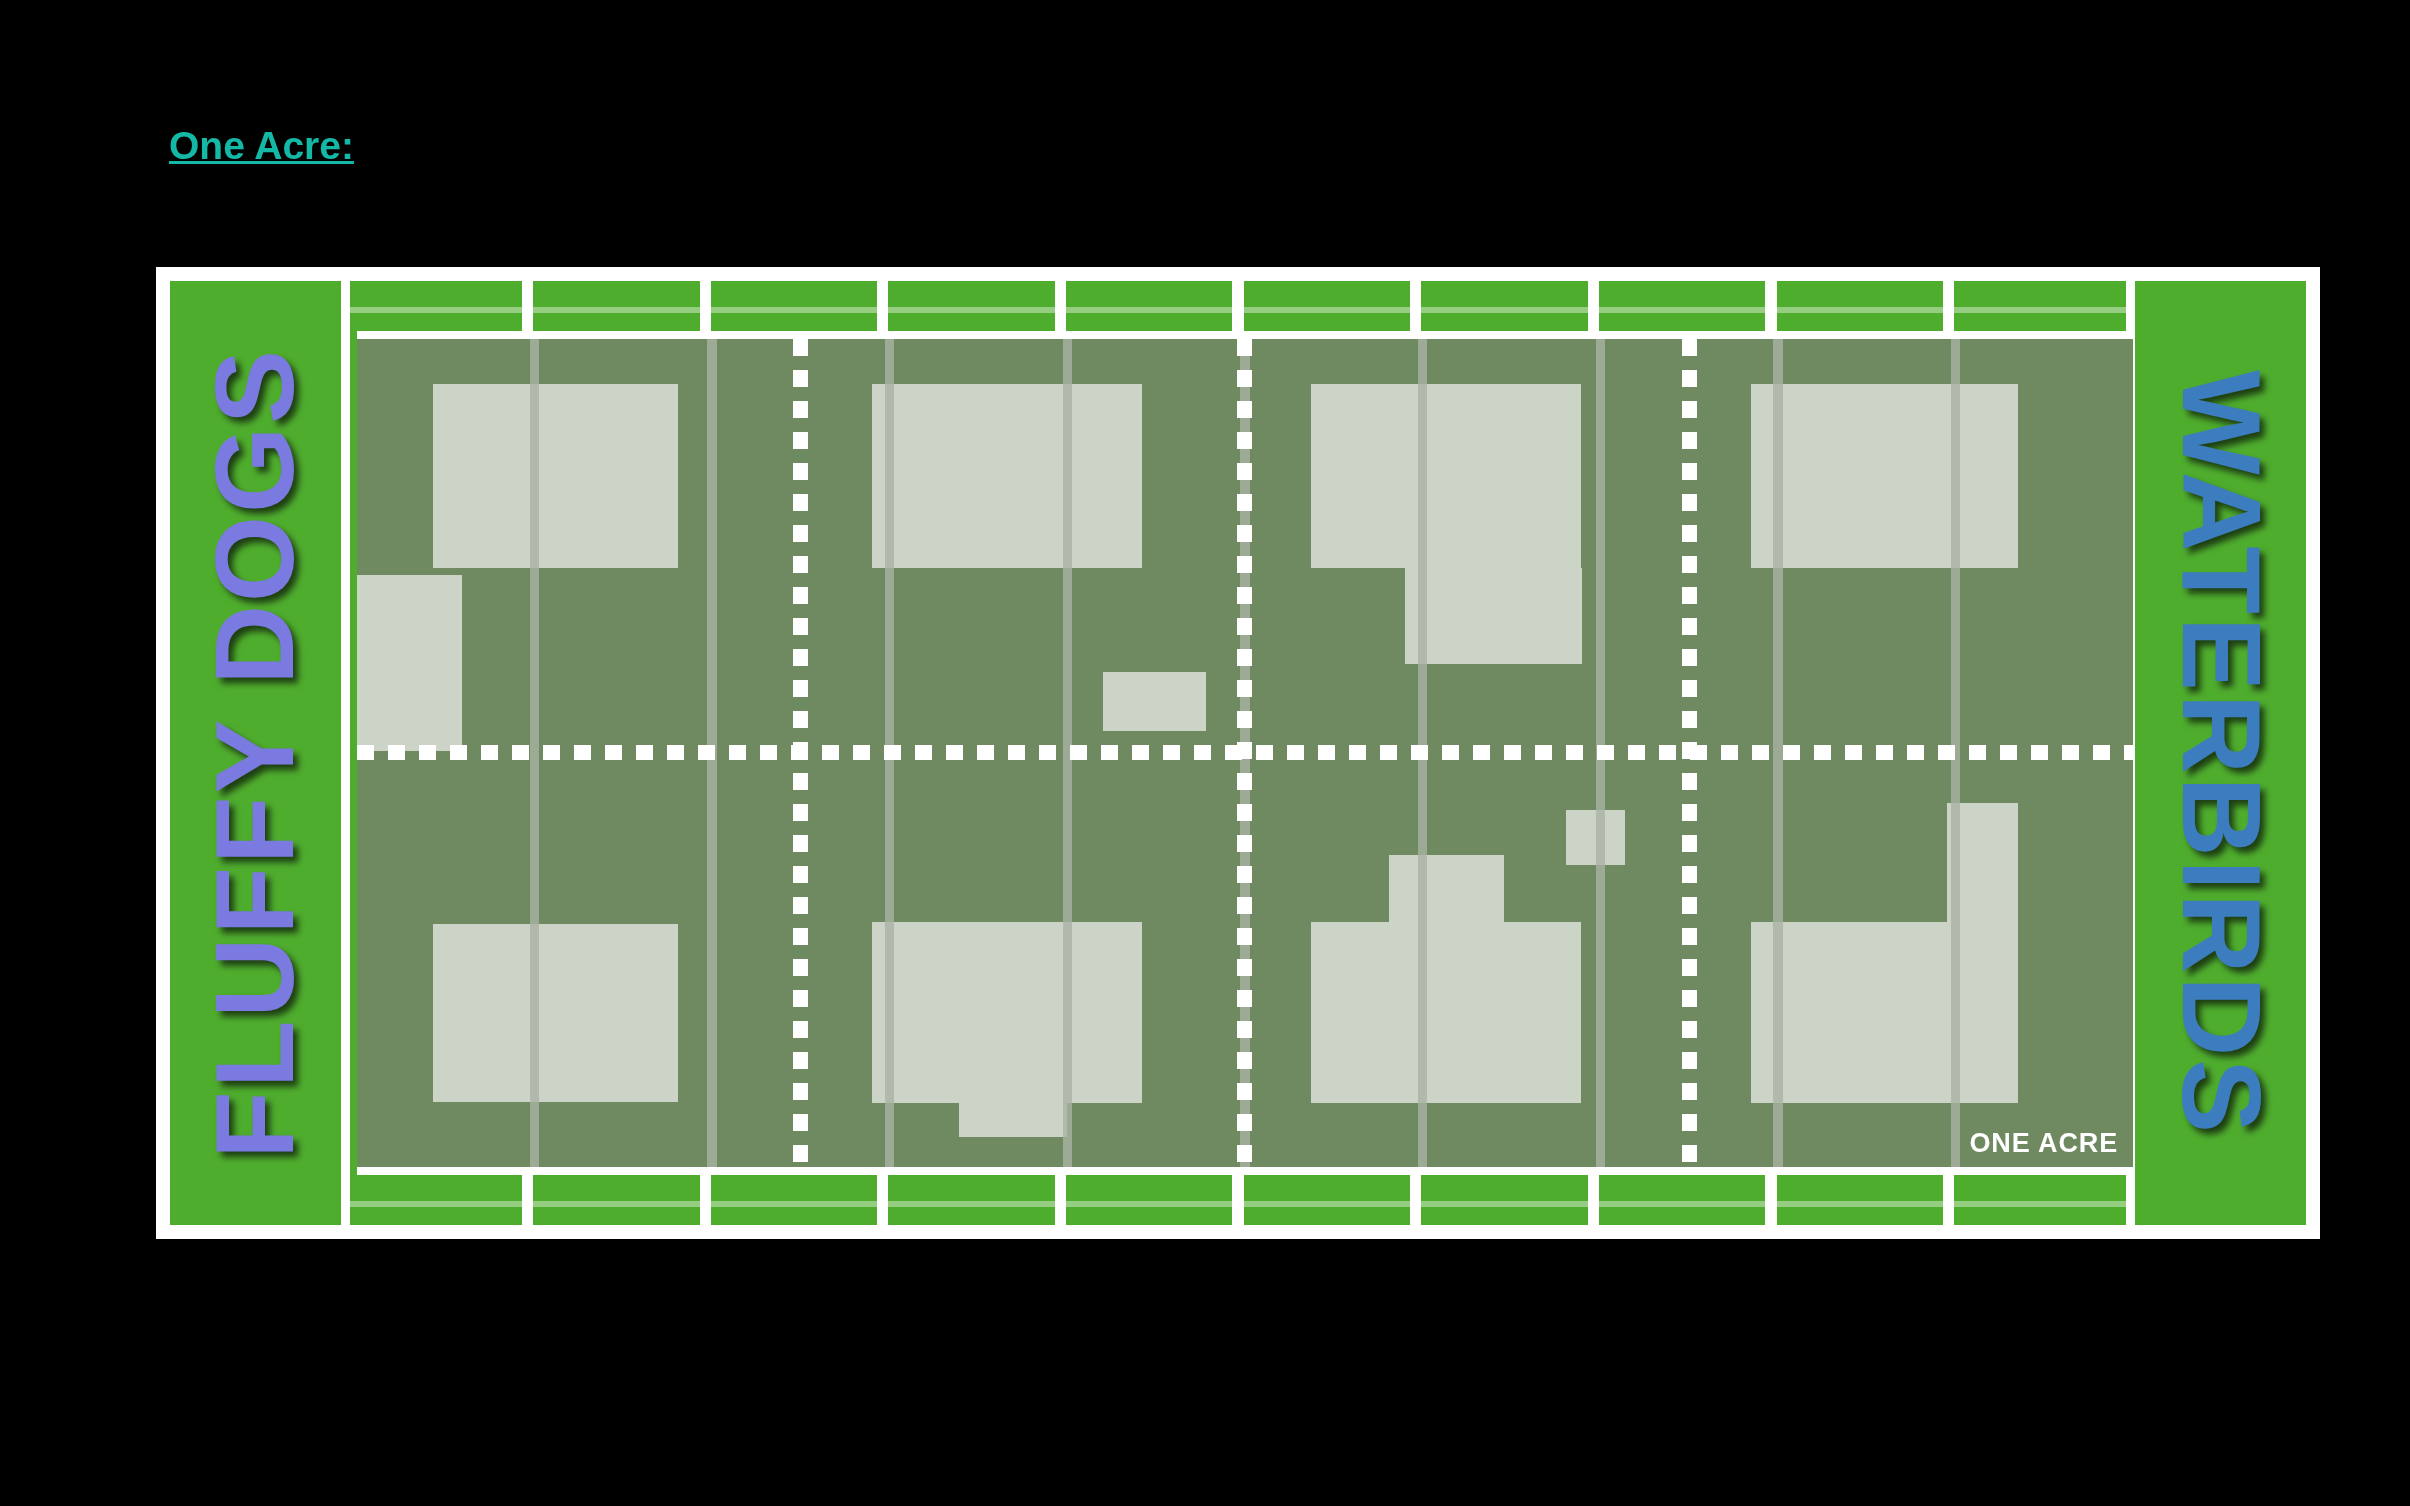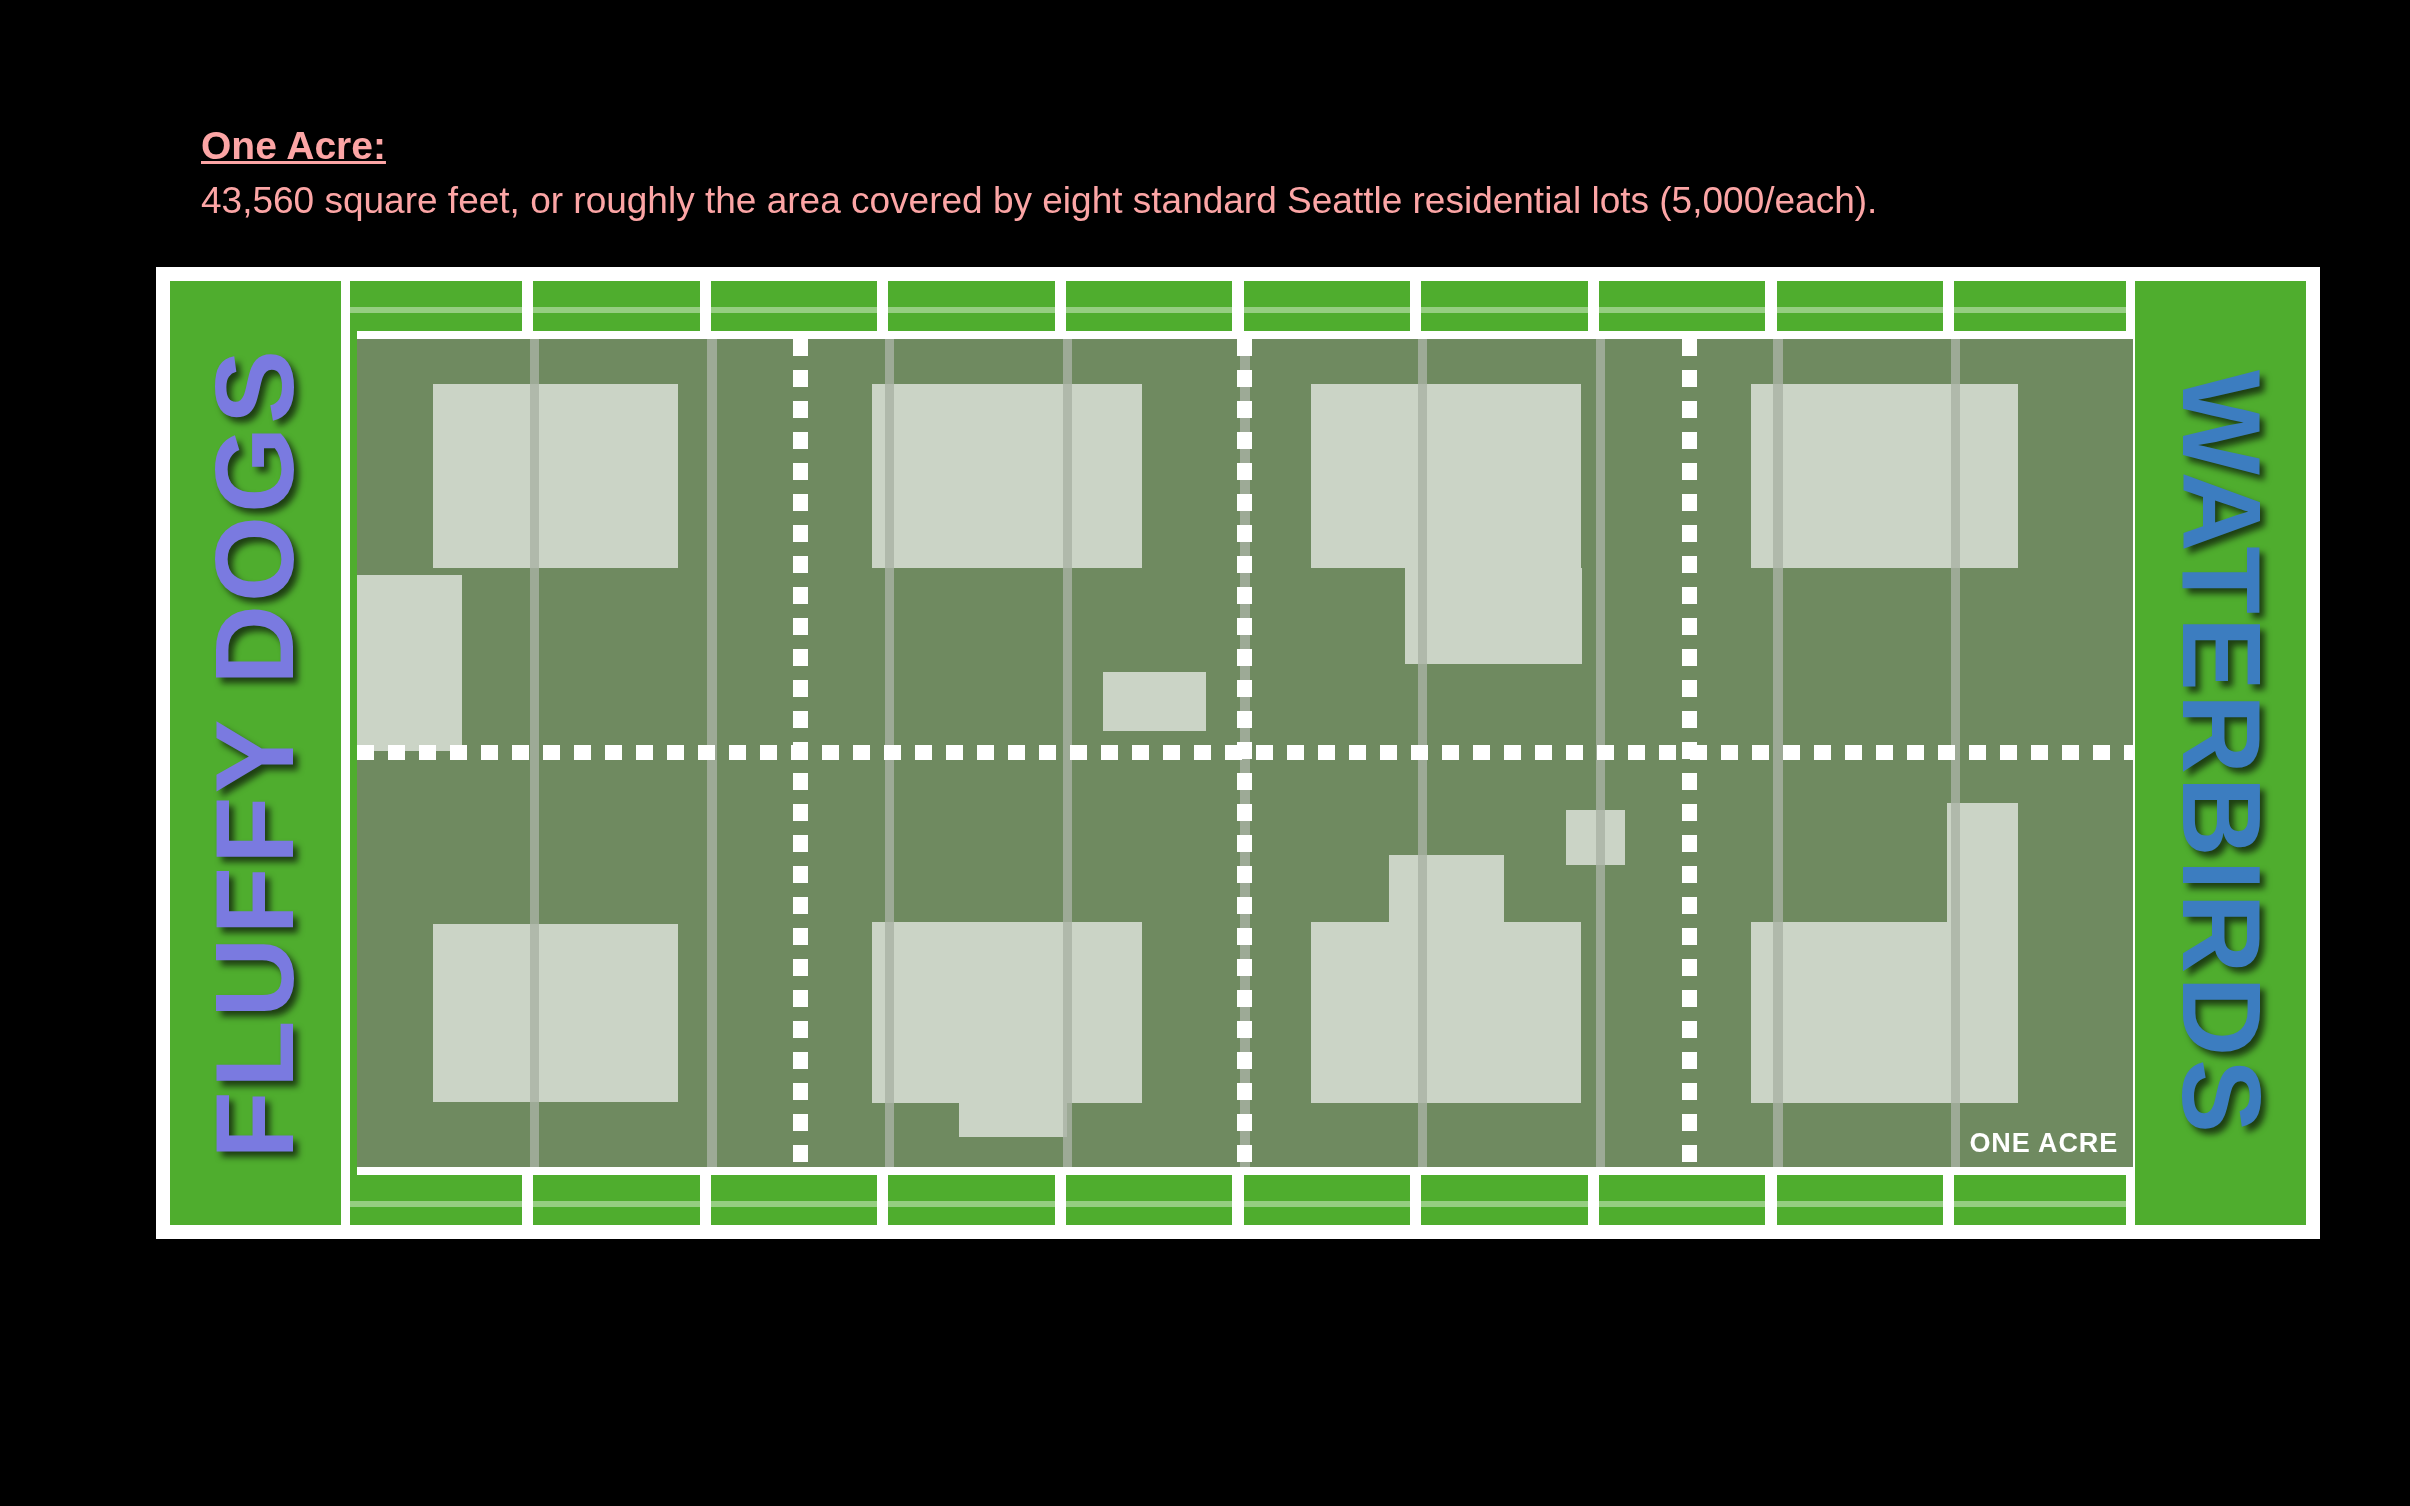--- a/index.html
+++ b/index.html
@@ -6,21 +6,21 @@
   html, body { margin: 0; padding: 0; }
   body {
     width: 2411px; height: 1507px;
     background: #000;
     font-family: "Liberation Sans", sans-serif;
     position: relative;
     overflow: hidden;
   }
 
   
-  .intro { position: absolute; left: 169px; top: 124px; color: #fca5a5; margin-left: 32px; }
+  .intro { position: absolute; left: 169px; top: 124px; color: #14b8a6; }
   .intro h1 { font-size: 39px; font-weight: bold; margin: 0; text-decoration: underline; }
   .intro p  { font-size: 37px; font-weight: normal; margin: 12.2px 0 0 0; }
 
   
   .field-frame {
     position: absolute; left: 156px; top: 267px;
     width: 2164px; height: 972px;
     background: #fff; padding: 14px;
   }
   .field-inner { position: relative; width: 100%; height: 100%; background: var(--grass); }
@@ -71,21 +71,20 @@
   .acre-label {
     position: absolute; right: 15px; bottom: 7.5px; z-index: 4;
     color: #fff; font-weight: bold; font-size: 27px; letter-spacing: 0.9px;
   }
 </style>
 </head>
 <body style="background: rgb(0, 0, 0);">
 
 <header class="intro">
   <h1>One Acre:</h1>
-  <p>43,560 square feet, or roughly the area covered by eight standard Seattle residential lots (5,000/each).</p>
 </header>
 
 <div class="field-frame">
   <div class="field-inner">
 
     <div class="endzone endzone-left">
       <span class="endzone-label label-left">FLUFFY DOGS</span>
     </div>
 
     <div class="midfield">

